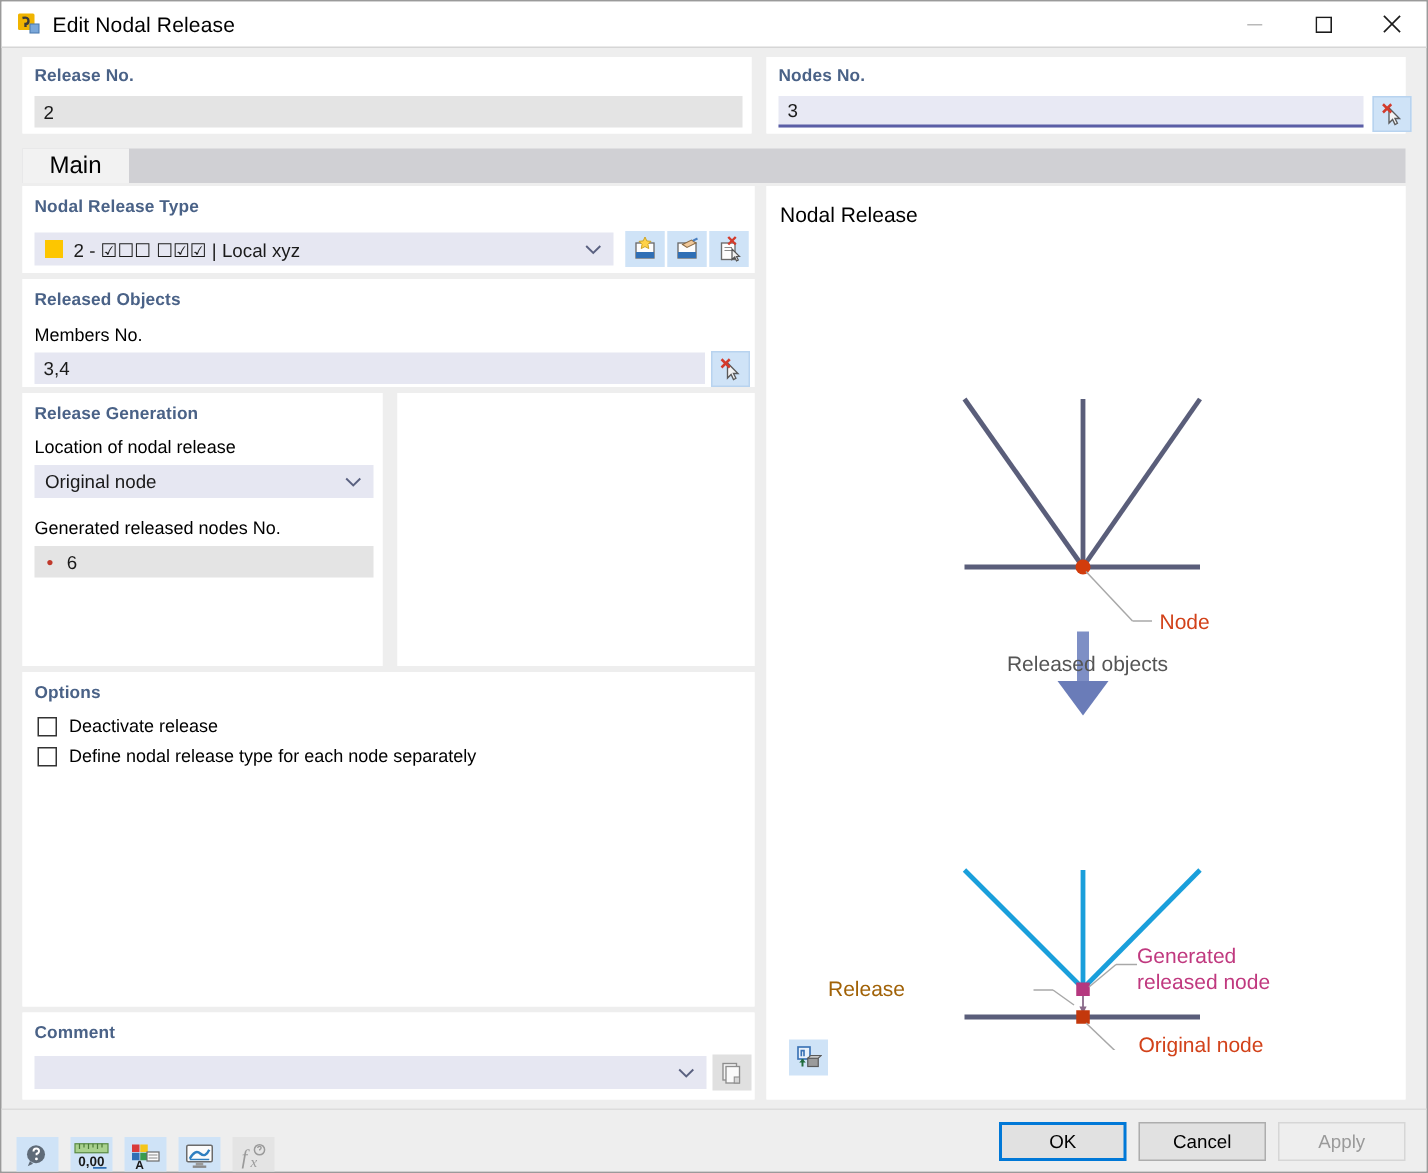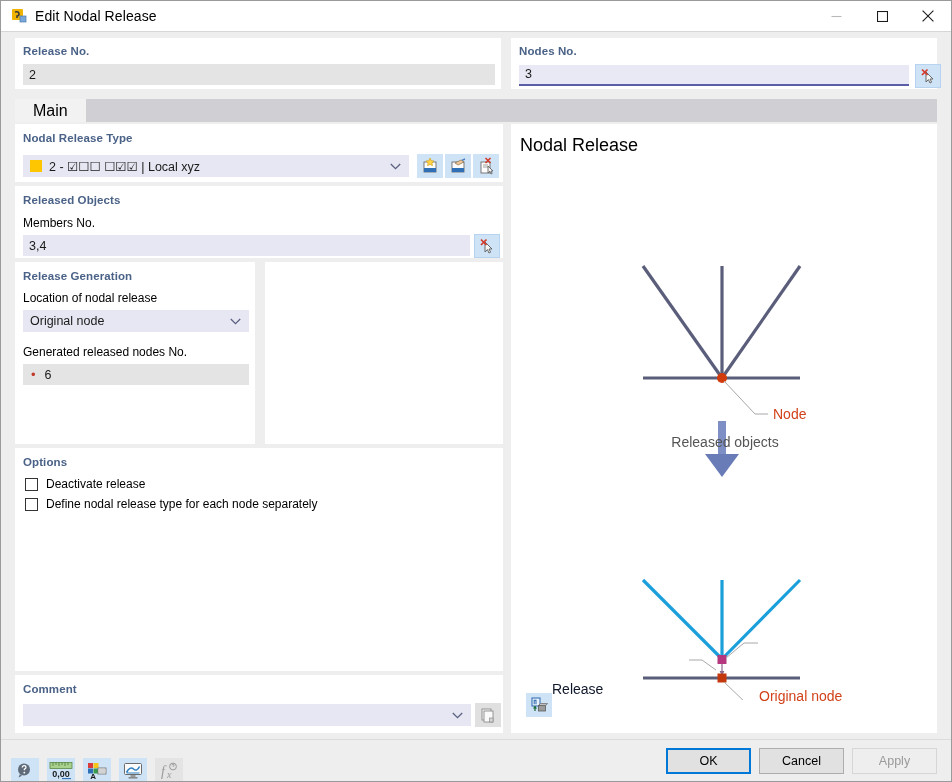--- a/index.html
+++ b/index.html
@@ -140,21 +140,21 @@
     width: 950px; height: 42px; background: #eeeeee;
     border-top: 1px solid #dcdcdc;
   }
   .bottom-tools { position: absolute; left: 10px; top: 8px; display: flex; gap: 8px; }
   .bottom-tool {
     width: 28px; height: 26px; background: #cfe3f7;
     display: flex; align-items: center; justify-content: center; cursor: pointer; margin-top: 10px;
   }
   .bottom-tool.off { background: #e4e4e4; cursor: default; }
 
-  .diagram-label { font-size: 18px; color: #000; }
+  .diagram-label { font-size: 14px; color: #000; }
   .asterisk { color: #c0392b; font-size: 13px; line-height: 1; }
 </style>
 </head>
 <body>
 
 <div class="window">
 
   <div class="titlebar">
     <div class="title-icon">
       <svg width="16" height="16" viewBox="0 0 16 16">
@@ -382,22 +382,26 @@
           <line x1="214" y1="533" x2="232" y2="518" stroke="#a8a8a8" stroke-width="1"></line>
           <line x1="232" y1="518" x2="246" y2="518" stroke="#a8a8a8" stroke-width="1"></line>
 
           <line x1="212" y1="557" x2="234" y2="578" stroke="#a8a8a8" stroke-width="1"></line>
           <line x1="234" y1="578" x2="247" y2="578" stroke="#a8a8a8" stroke-width="1"></line>
         </g>
       </svg>
 
       <div class="diagram-label" style="position:absolute; left:0; top:309px; width:426px; text-align:center; font-size:14px; color:#555;">Released objects</div>
 
-      <div style="position:absolute; left:40px; top:556px; font-size:14px; color:#0f172a;">Release</div>
-
+      <div style="position:absolute; left:40px; top:526px; font-size:14px; color:#a16207;">Release</div>
+
+      <div style="position:absolute; left:246px; top:504px; font-size:14px; color:#c0397f; line-height:17px;">
+        <div>Generated</div>
+        <div>released node</div>
+      </div>
 
       <div style="position:absolute; left:247px; top:563px; font-size:14px; color:#d2421a;">Original node</div>
 
       <div style="position:absolute; left:14px; top:568px; width:26px; height:24px; background:#cfe3f7; display:flex; align-items:center; justify-content:center;">
         <svg width="18" height="18" viewBox="0 0 18 18">
           <rect x="2" y="2" width="8" height="8" fill="#e8f1fb" stroke="#3a72b5" stroke-width="1.1"></rect>
           <path d="M4.2 8.2 L4.2 4.4 L6 4.4 L6 8.2" fill="none" stroke="#3a72b5" stroke-width="1.1"></path>
           <rect x="8.5" y="9.5" width="7" height="5.5" fill="#9b9b9b" stroke="#5a5a5a" stroke-width="0.8"></rect>
           <polygon points="8.5,9.5 10.5,7.6 17.5,7.6 15.5,9.5" fill="#c8c8c8" stroke="#5a5a5a" stroke-width="0.7"></polygon>
           <line x1="5" y1="10" x2="5" y2="15" stroke="#1f6b3a" stroke-width="1.3"></line>

